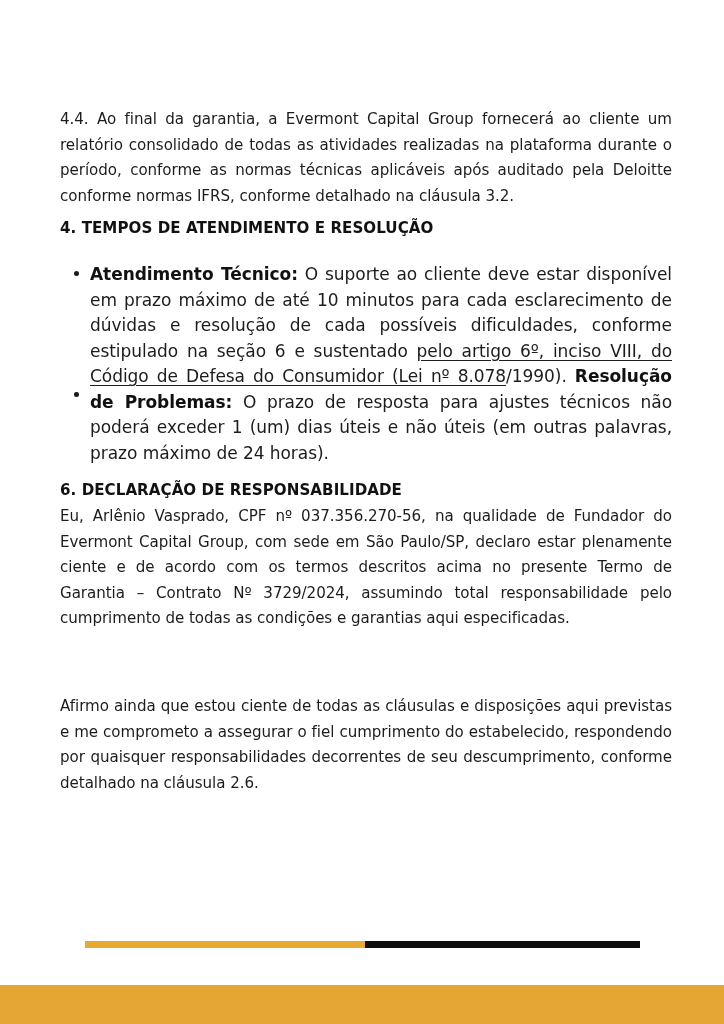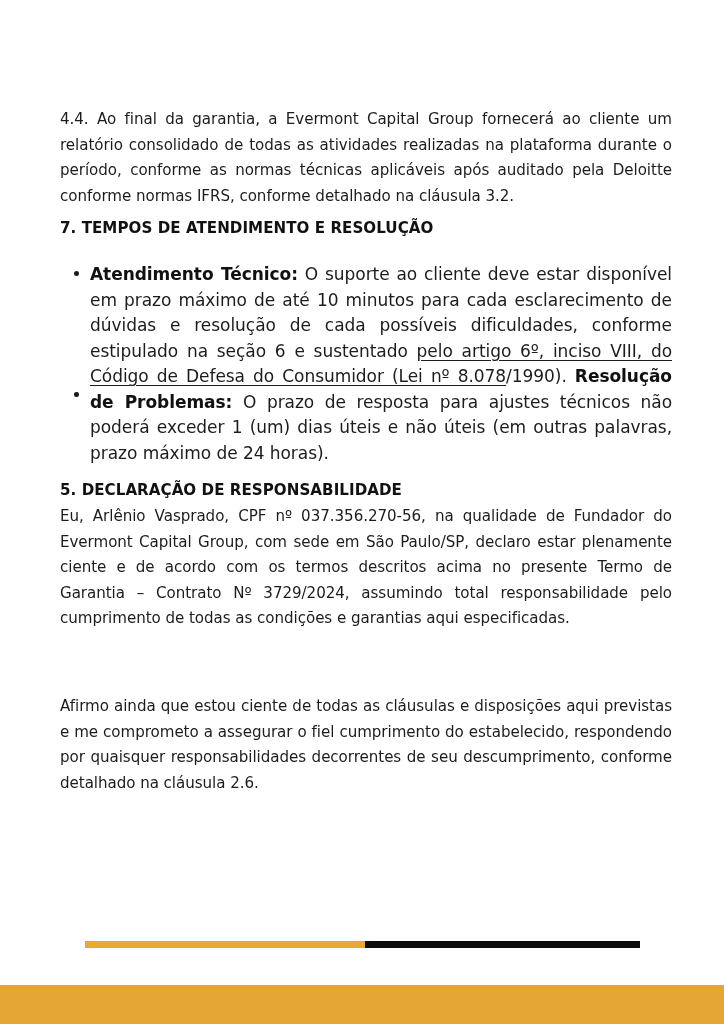--- a/index.html
+++ b/index.html
@@ -119,31 +119,31 @@
 </style>
 </head>
 <body>
 
 <div class="page">
 
   <div class="content">
 
     <p class="para p-441">4.4. Ao final da garantia, a Evermont Capital Group fornecerá ao cliente um relatório consolidado de todas as atividades realizadas na plataforma durante o período, conforme as normas técnicas aplicáveis após auditado pela Deloitte conforme normas IFRS, conforme detalhado na cláusula 3.2.</p>
 
-    <h2 class="heading h-5">7. TEMPOS DE ATENDIMENTO E RESOLUÇÃO</h2>
+    <h2 class="heading h-5">4. TEMPOS DE ATENDIMENTO E RESOLUÇÃO</h2>
 
     <div class="bullets">
       <div class="bullet-row">
         <span class="bullet-dot"></span>
         <span class="bullet-dot stray"></span>
         <div class="bullet-text"><span class="b">Atendimento Técnico:</span><span> O suporte ao cliente deve estar disponível em prazo máximo de até 10 minutos para cada esclarecimento de dúvidas e resolução de cada possíveis dificuldades, conforme estipulado na seção 6 e sustentado </span><span class="u">pelo artigo 6º, inciso VIII, do Código de Defesa do Consumidor (Lei nº 8.078</span><span>/1990). </span><span class="b">Resolução de Problemas:</span><span> O prazo de resposta para ajustes técnicos não poderá exceder 1 (um) dias úteis e não úteis (em outras palavras, prazo máximo de 24 horas).</span></div>
       </div>
     </div>
 
-    <h2 class="heading h-6">5. DECLARAÇÃO DE RESPONSABILIDADE</h2>
+    <h2 class="heading h-6">6. DECLARAÇÃO DE RESPONSABILIDADE</h2>
 
     <p class="para p-dec">Eu, Arlênio Vasprado, CPF nº 037.356.270-56, na qualidade de Fundador do Evermont Capital Group, com sede em São Paulo/SP, declaro estar plenamente ciente e de acordo com os termos descritos acima no presente Termo de Garantia – Contrato Nº 3729/2024, assumindo total responsabilidade pelo cumprimento de todas as condições e garantias aqui especificadas.</p>
 
     <p class="para p-afi">Afirmo ainda que estou ciente de todas as cláusulas e disposições aqui previstas e me comprometo a assegurar o fiel cumprimento do estabelecido, respondendo por quaisquer responsabilidades decorrentes de seu descumprimento, conforme detalhado na cláusula 2.6.</p>
 
   </div>
 
   <div class="rule-wrap">
     <div class="rule-gold" style="width:280px"></div>
     <div class="rule-black"></div>

